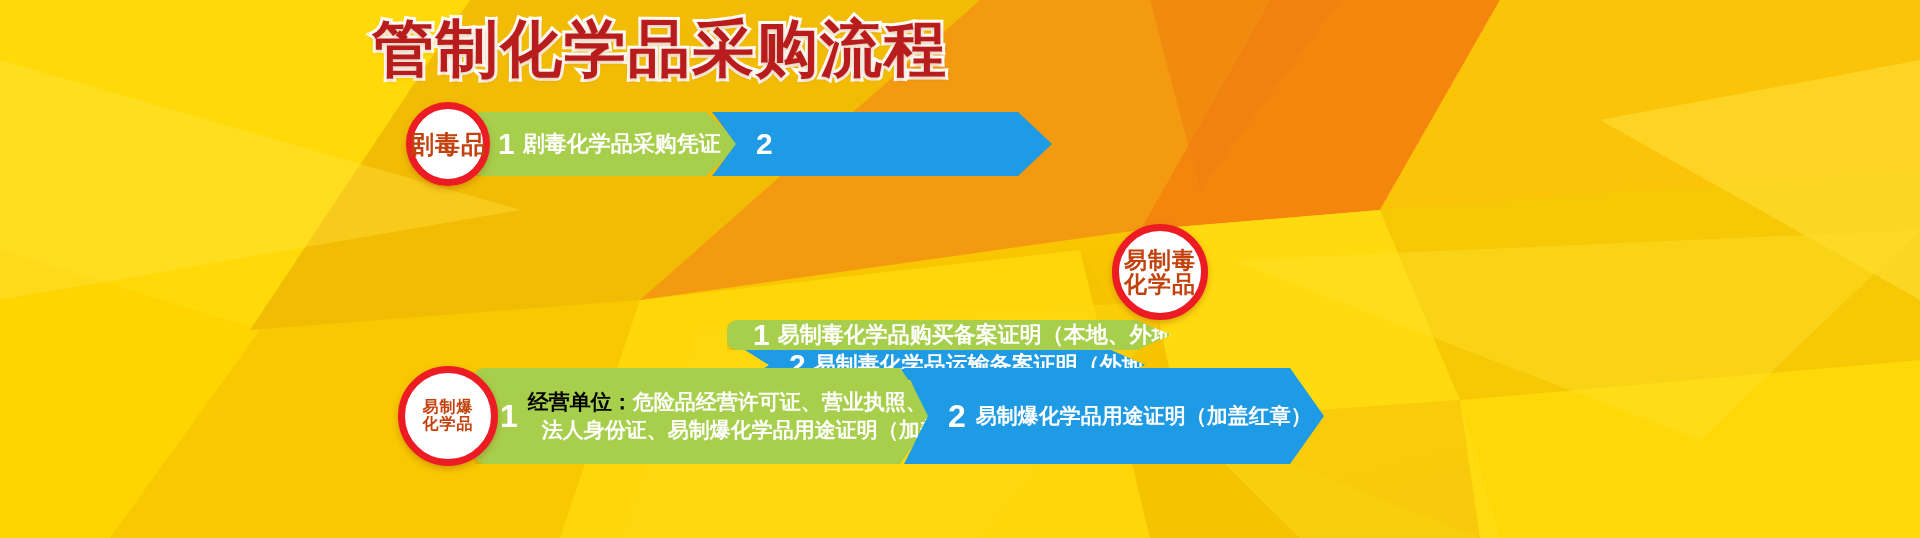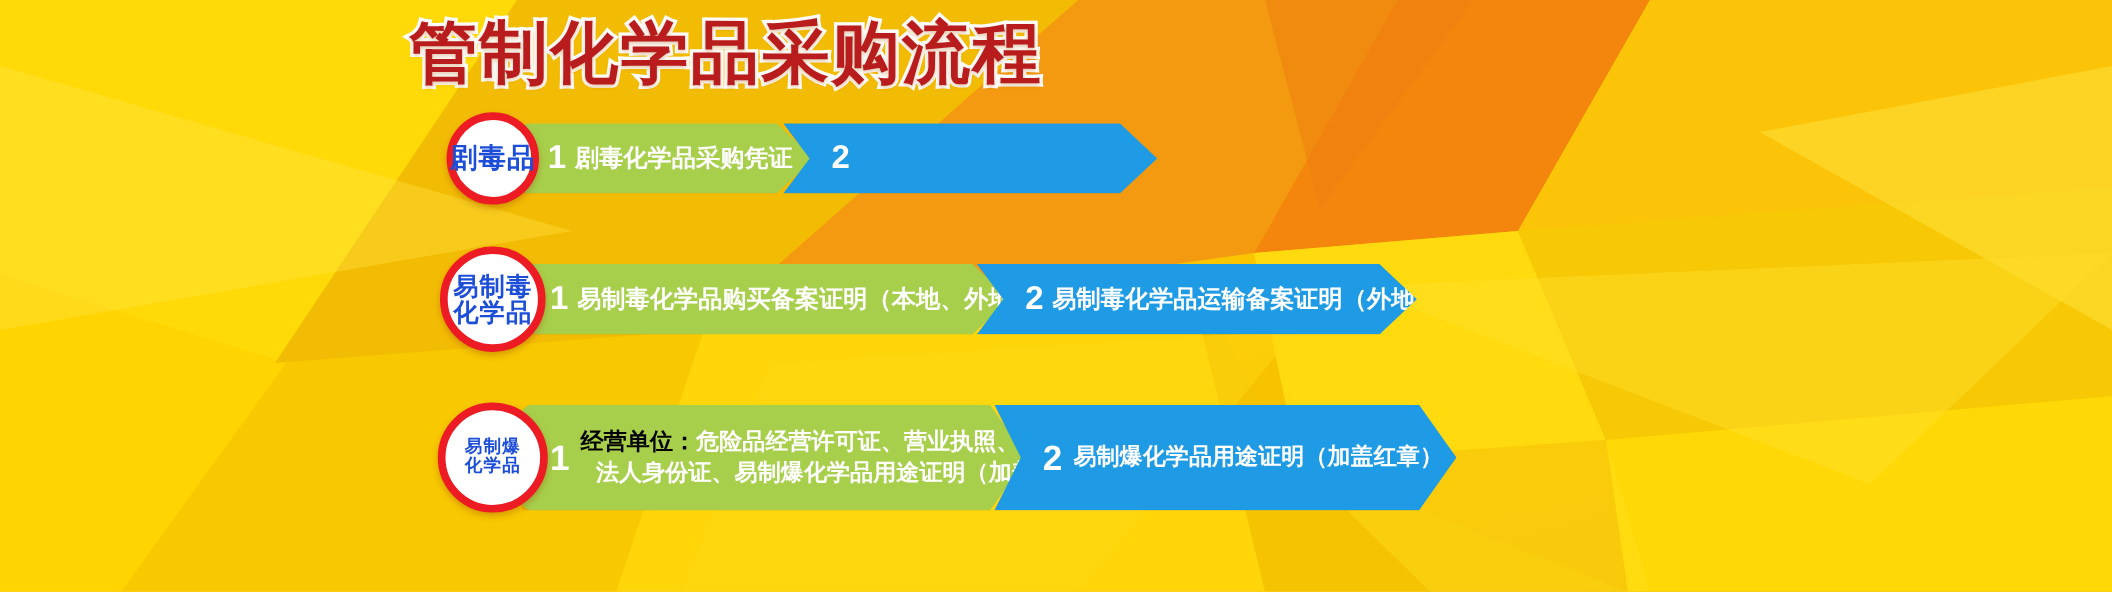--- a/index.html
+++ b/index.html
@@ -26,38 +26,38 @@
     letter-spacing:2px;
     color:#b91c1c;
     -webkit-text-stroke:6px #ffffff;
     paint-order:stroke fill;
     text-shadow:0 2px 4px rgba(170,90,0,.35);
   }
   
   .rows{position:absolute;left:0;top:96px;width:1920px;height:430px;}
   .row{position:absolute;left:0;width:1920px;display:flex;align-items:center;}
   .row-1{top:6px;height:84px;}
-  .row-2{top:128px;height:96px;}
+  .row-2{top:128px;height:96px;flex-direction:column;}
   .row-3{top:258px;height:124px;}
 
   
   .badge{
     position:relative;flex:0 0 auto;
     margin-left:406px;
     width:84px;height:84px;border-radius:50%;
     background:#ffffff;border:7px solid #ED1C24;
     box-sizing:border-box;
     display:flex;flex-direction:column;align-items:center;justify-content:center;
     box-shadow:0 3px 6px rgba(150,70,0,.35);
     z-index:5;
   }
   .badge-2{width:96px;height:96px;margin-left:400px;}
   .badge-3{width:100px;height:100px;margin-left:398px;}
   .badge span{
-    display:block;color:#1d4ed8;font-weight:bold;line-height:1.05;
+    display:block;color:#c2410c;font-weight:bold;line-height:1.05;
     white-space:nowrap;letter-spacing:1px;
   }
   .badge-1 span{font-size:25px;}
   .badge-2 span{font-size:23px;}
   .badge-3 span{font-size:16px;}
 
   
   .chev{
     position:relative;box-sizing:border-box;
     display:flex;align-items:center;

